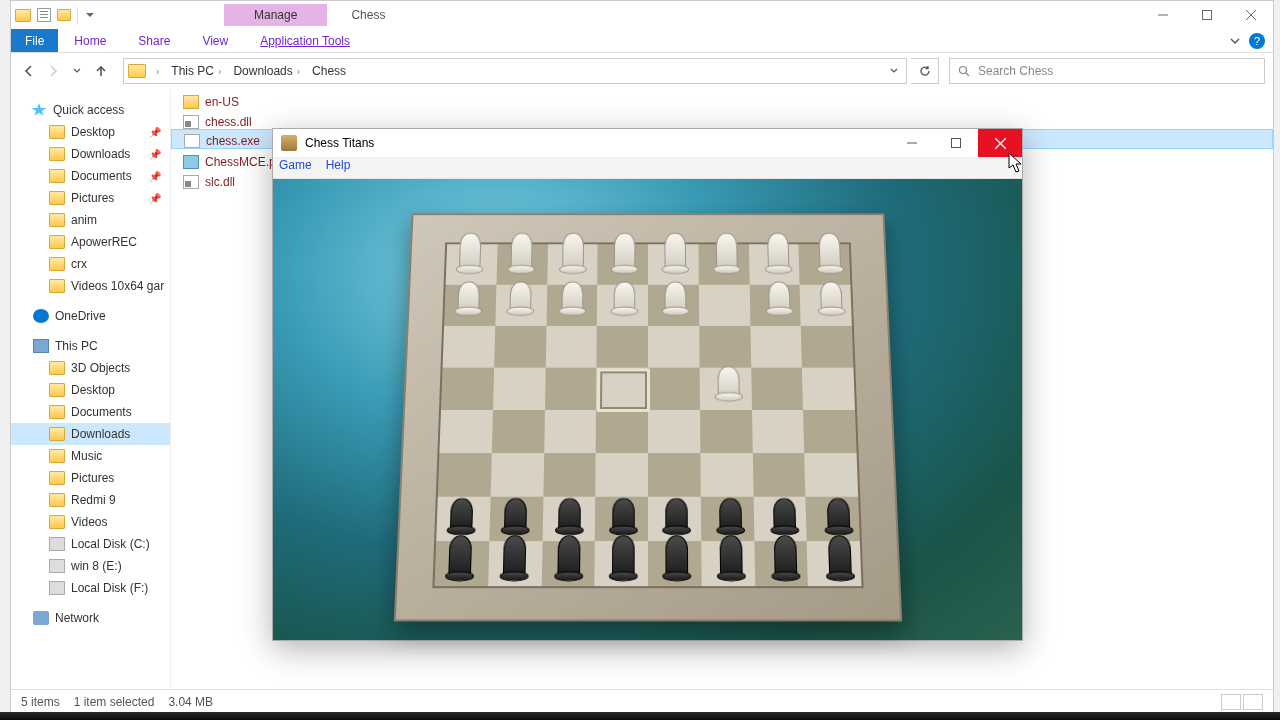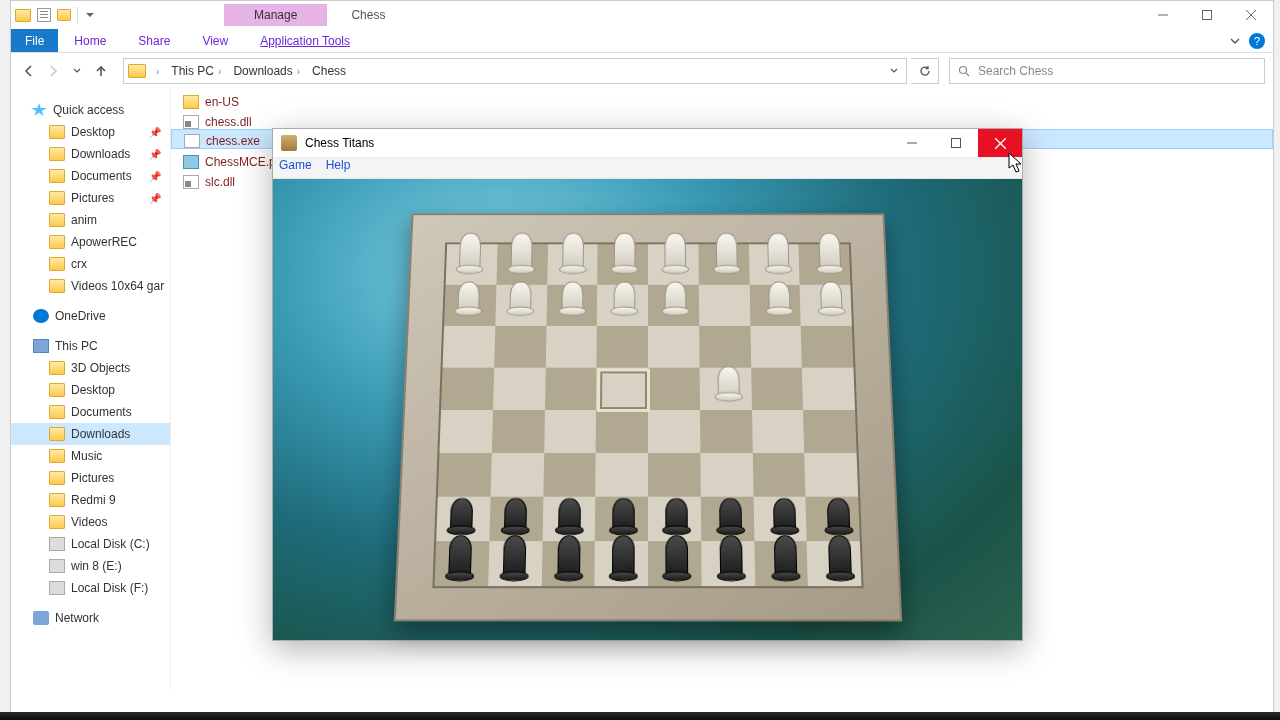--- a/index.html
+++ b/index.html
@@ -336,20 +336,29 @@
             <span>ChessMCE.png</span>
           </div>
           <div class="file-row">
             <div class="fico fico-dll"></div>
             <span>slc.dll</span>
           </div>
         </div>
     </div>
   </div>
 
+  <div class="statusbar">
+    <span>5 items</span>
+    <span>1 item selected</span>
+    <span>3.04 MB</span>
+    <div class="view-btns">
+      <div class="view-btn"></div>
+      <div class="view-btn"></div>
+    </div>
+  </div>
 </div>
 
 <div class="chess-window">
   <div class="chess-title">
     <div class="game-icon"></div>
     <span>Chess Titans</span>
     <div class="win-controls">
       <div class="win-btn">
           <svg width="10" height="10" viewBox="0 0 10 10">
             <line x1="0" y1="5" x2="10" y2="5" stroke="#555" stroke-width="1"></line>

